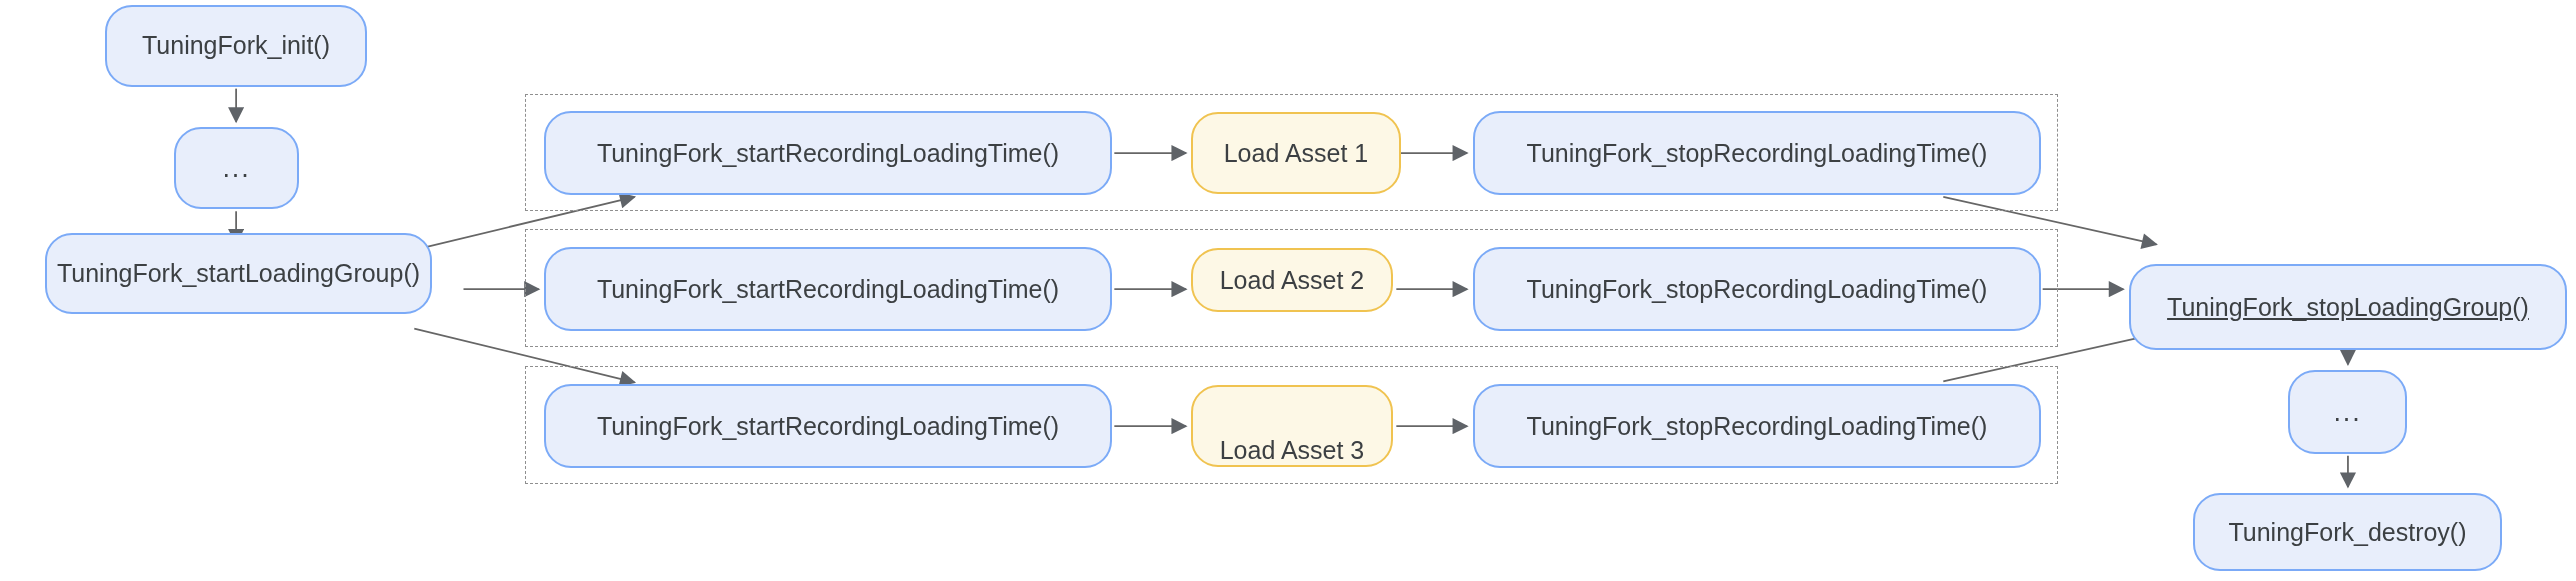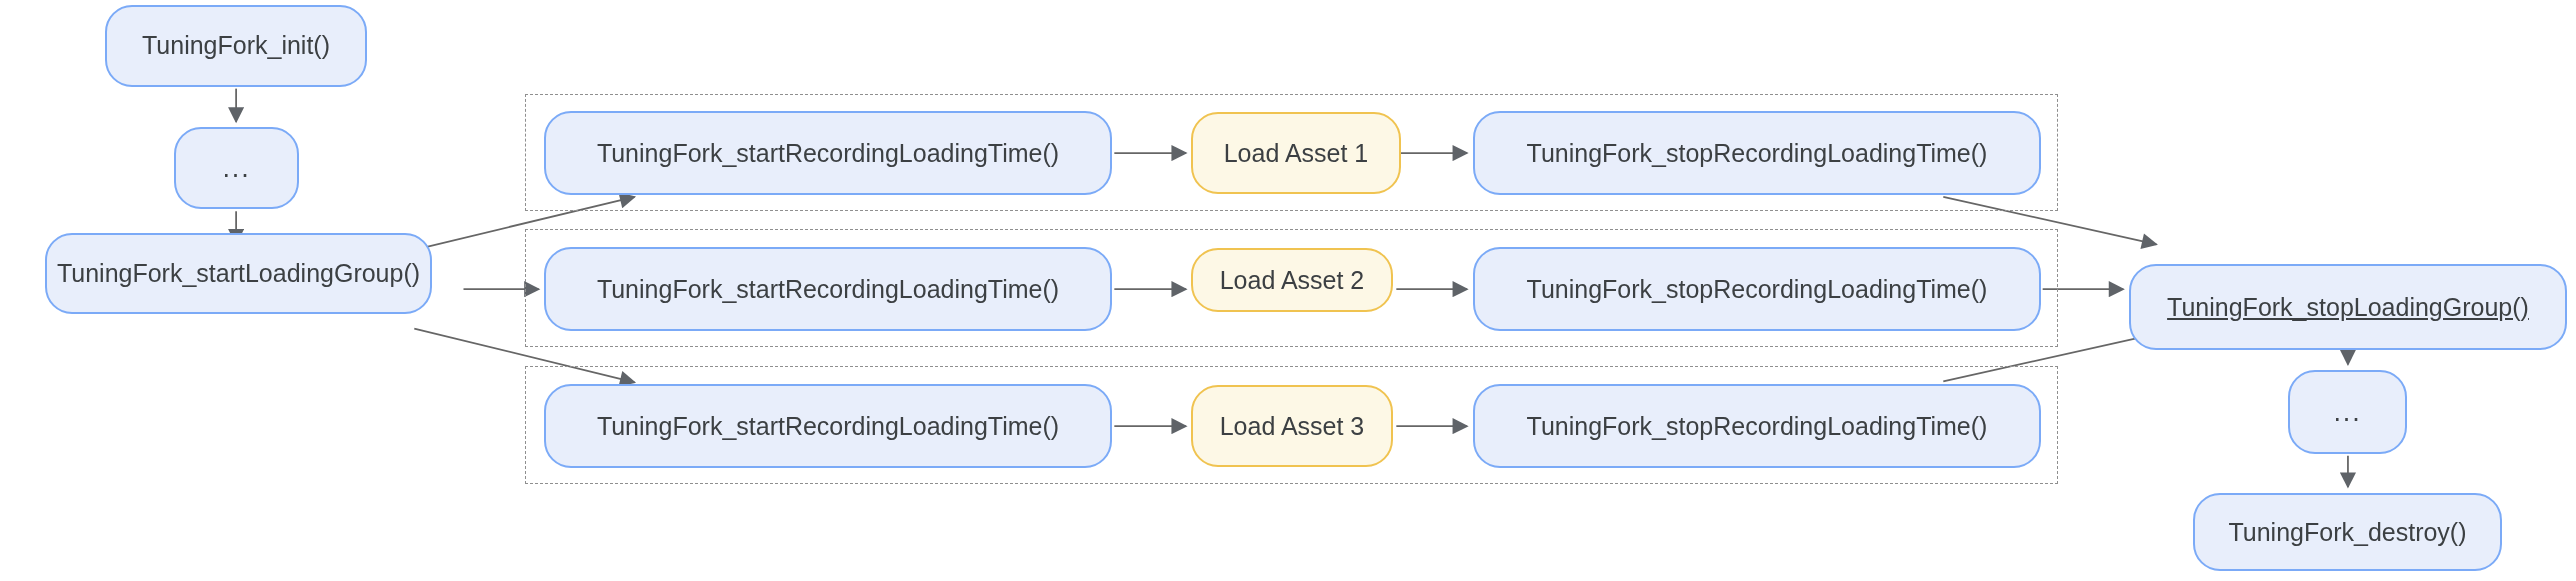--- a/index.html
+++ b/index.html
@@ -94,21 +94,21 @@
     </div>
     <div class="node yellow" style="left: 1191px; top: 248px; width: 202px; height: 64px;">
       <span>Load Asset 2</span>
     </div>
     <div class="node blue" style="left: 1473px; top: 247px; width: 568px; height: 84px;">
       <span>TuningFork_stopRecordingLoadingTime()</span>
     </div>
     <div class="node blue" style="left: 544px; top: 384px; width: 568px; height: 84px;">
       <span>TuningFork_startRecordingLoadingTime()</span>
     </div>
-    <div class="node yellow" style="left: 1191px; top: 385px; width: 202px; height: 82px;">
+    <div class="node yellow" style="left: 1191px; top: 385px; width: 202px; height: 82px; align-items: flex-end;">
       <span>Load Asset 3</span>
     </div>
     <div class="node blue" style="left: 1473px; top: 384px; width: 568px; height: 84px;">
       <span>TuningFork_stopRecordingLoadingTime()</span>
     </div>
     <div class="node blue" style="left: 2129px; top: 264px; width: 438px; height: 86px; text-decoration: underline;">
       <span>TuningFork_stopLoadingGroup()</span>
     </div>
     <div class="node blue ellipsis" style="left: 2288px; top: 370px; width: 119px; height: 84px;">
       <span>...</span>

